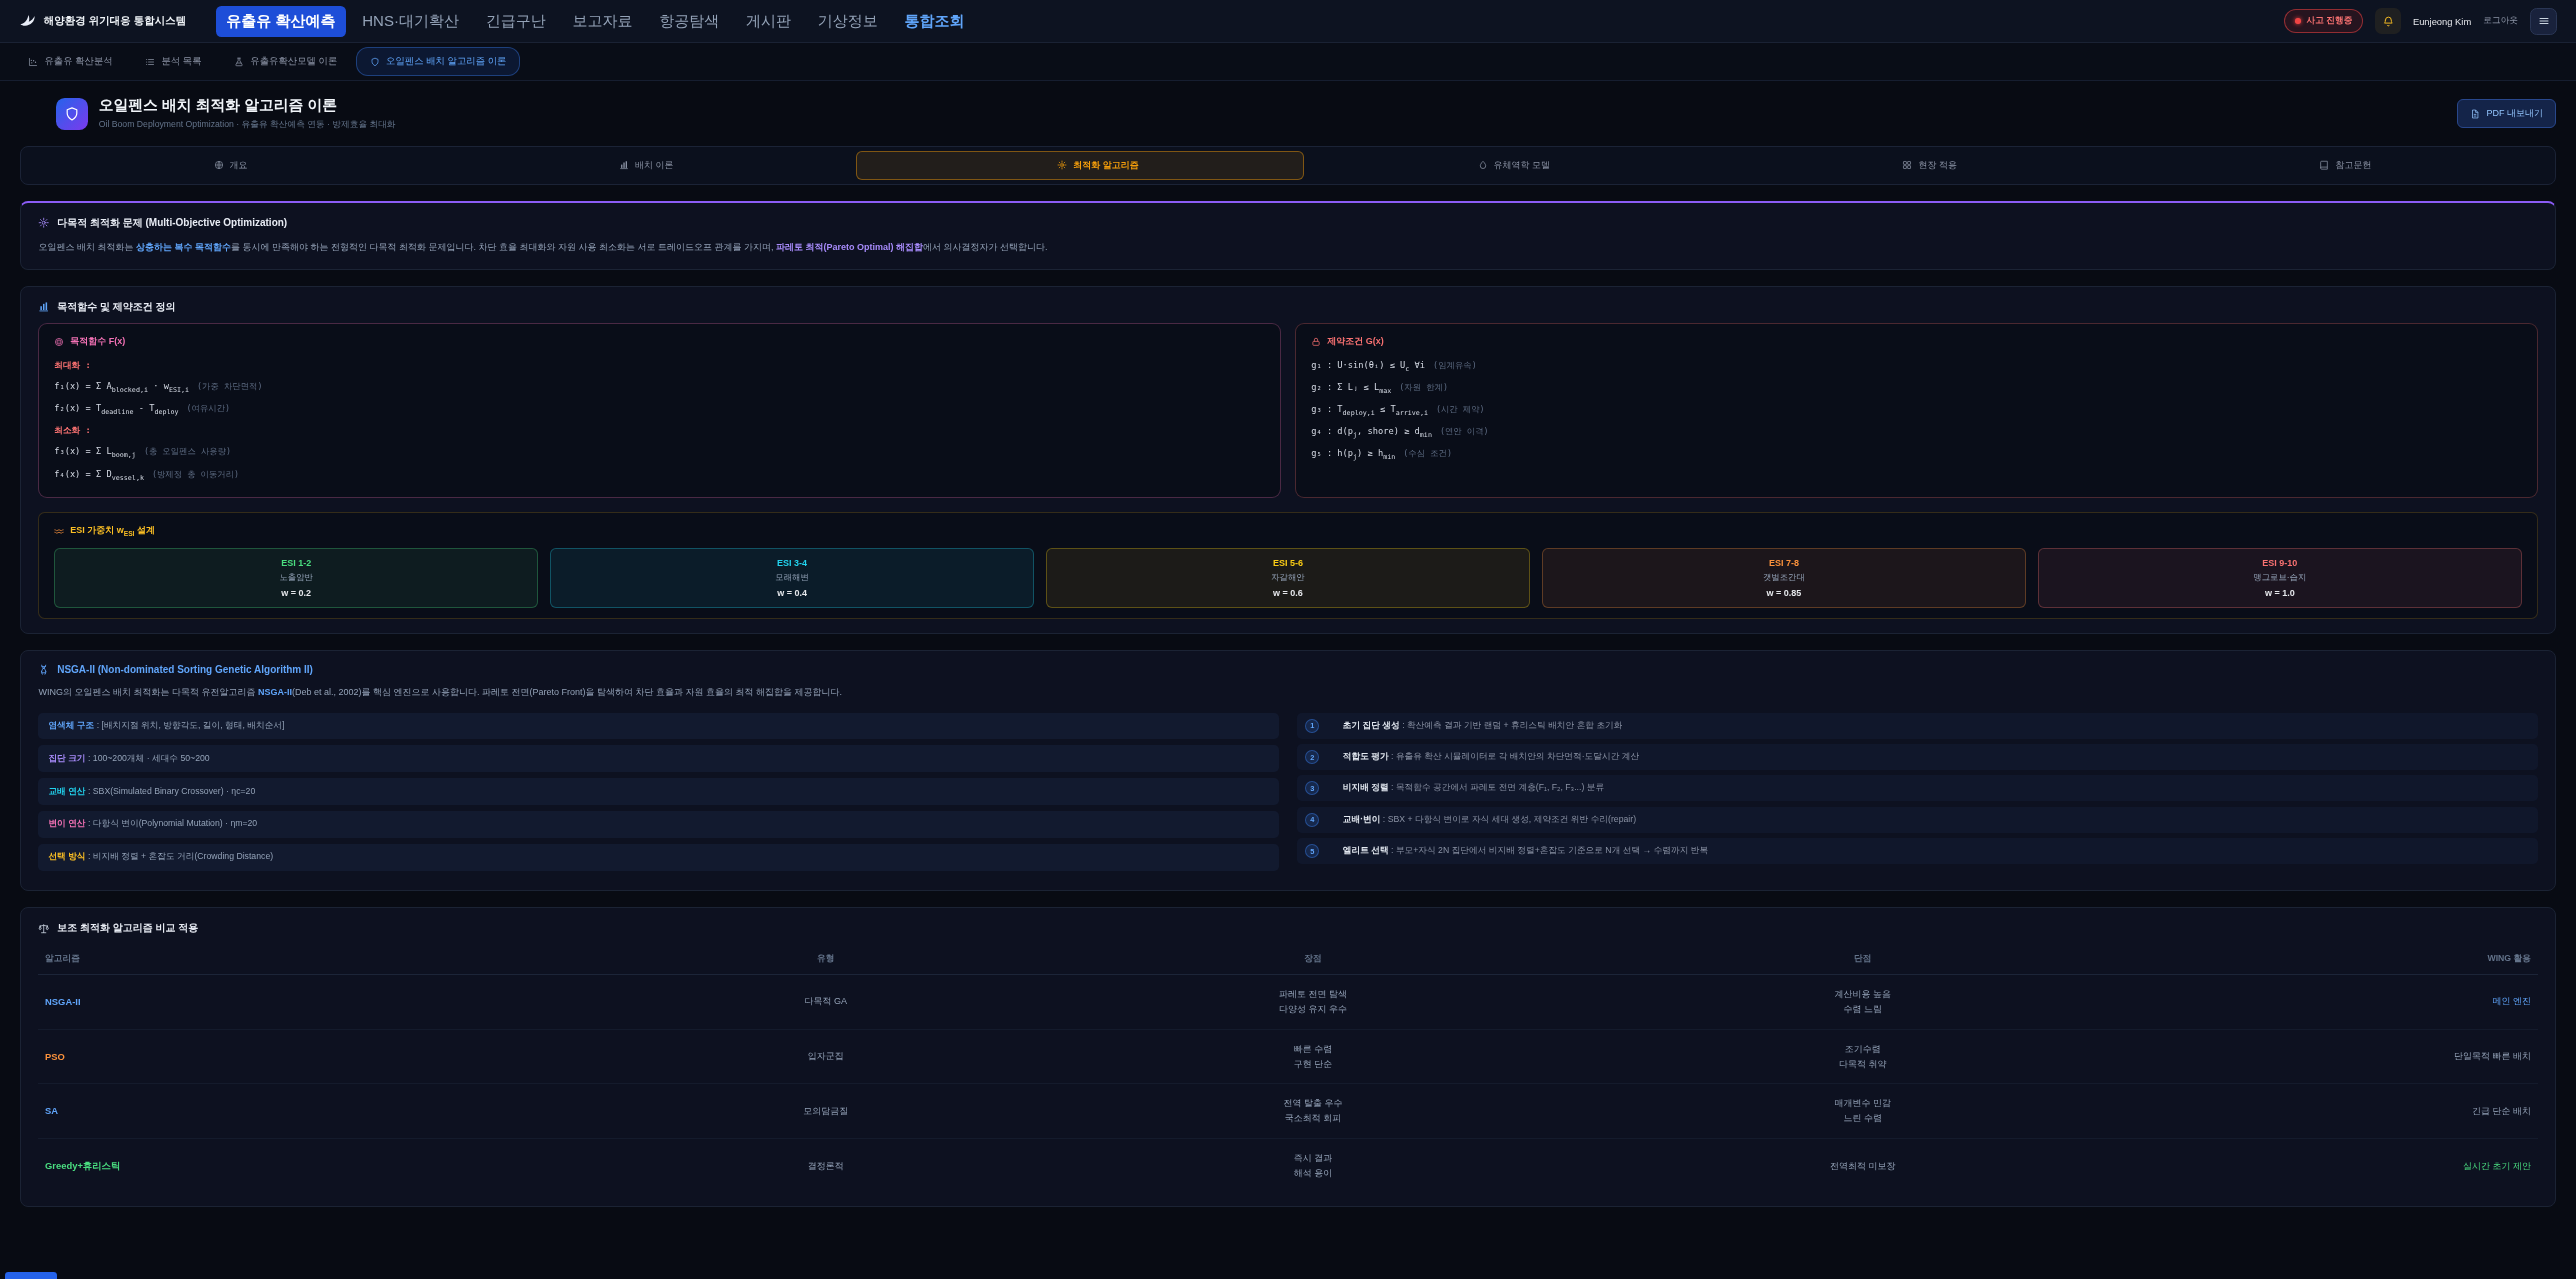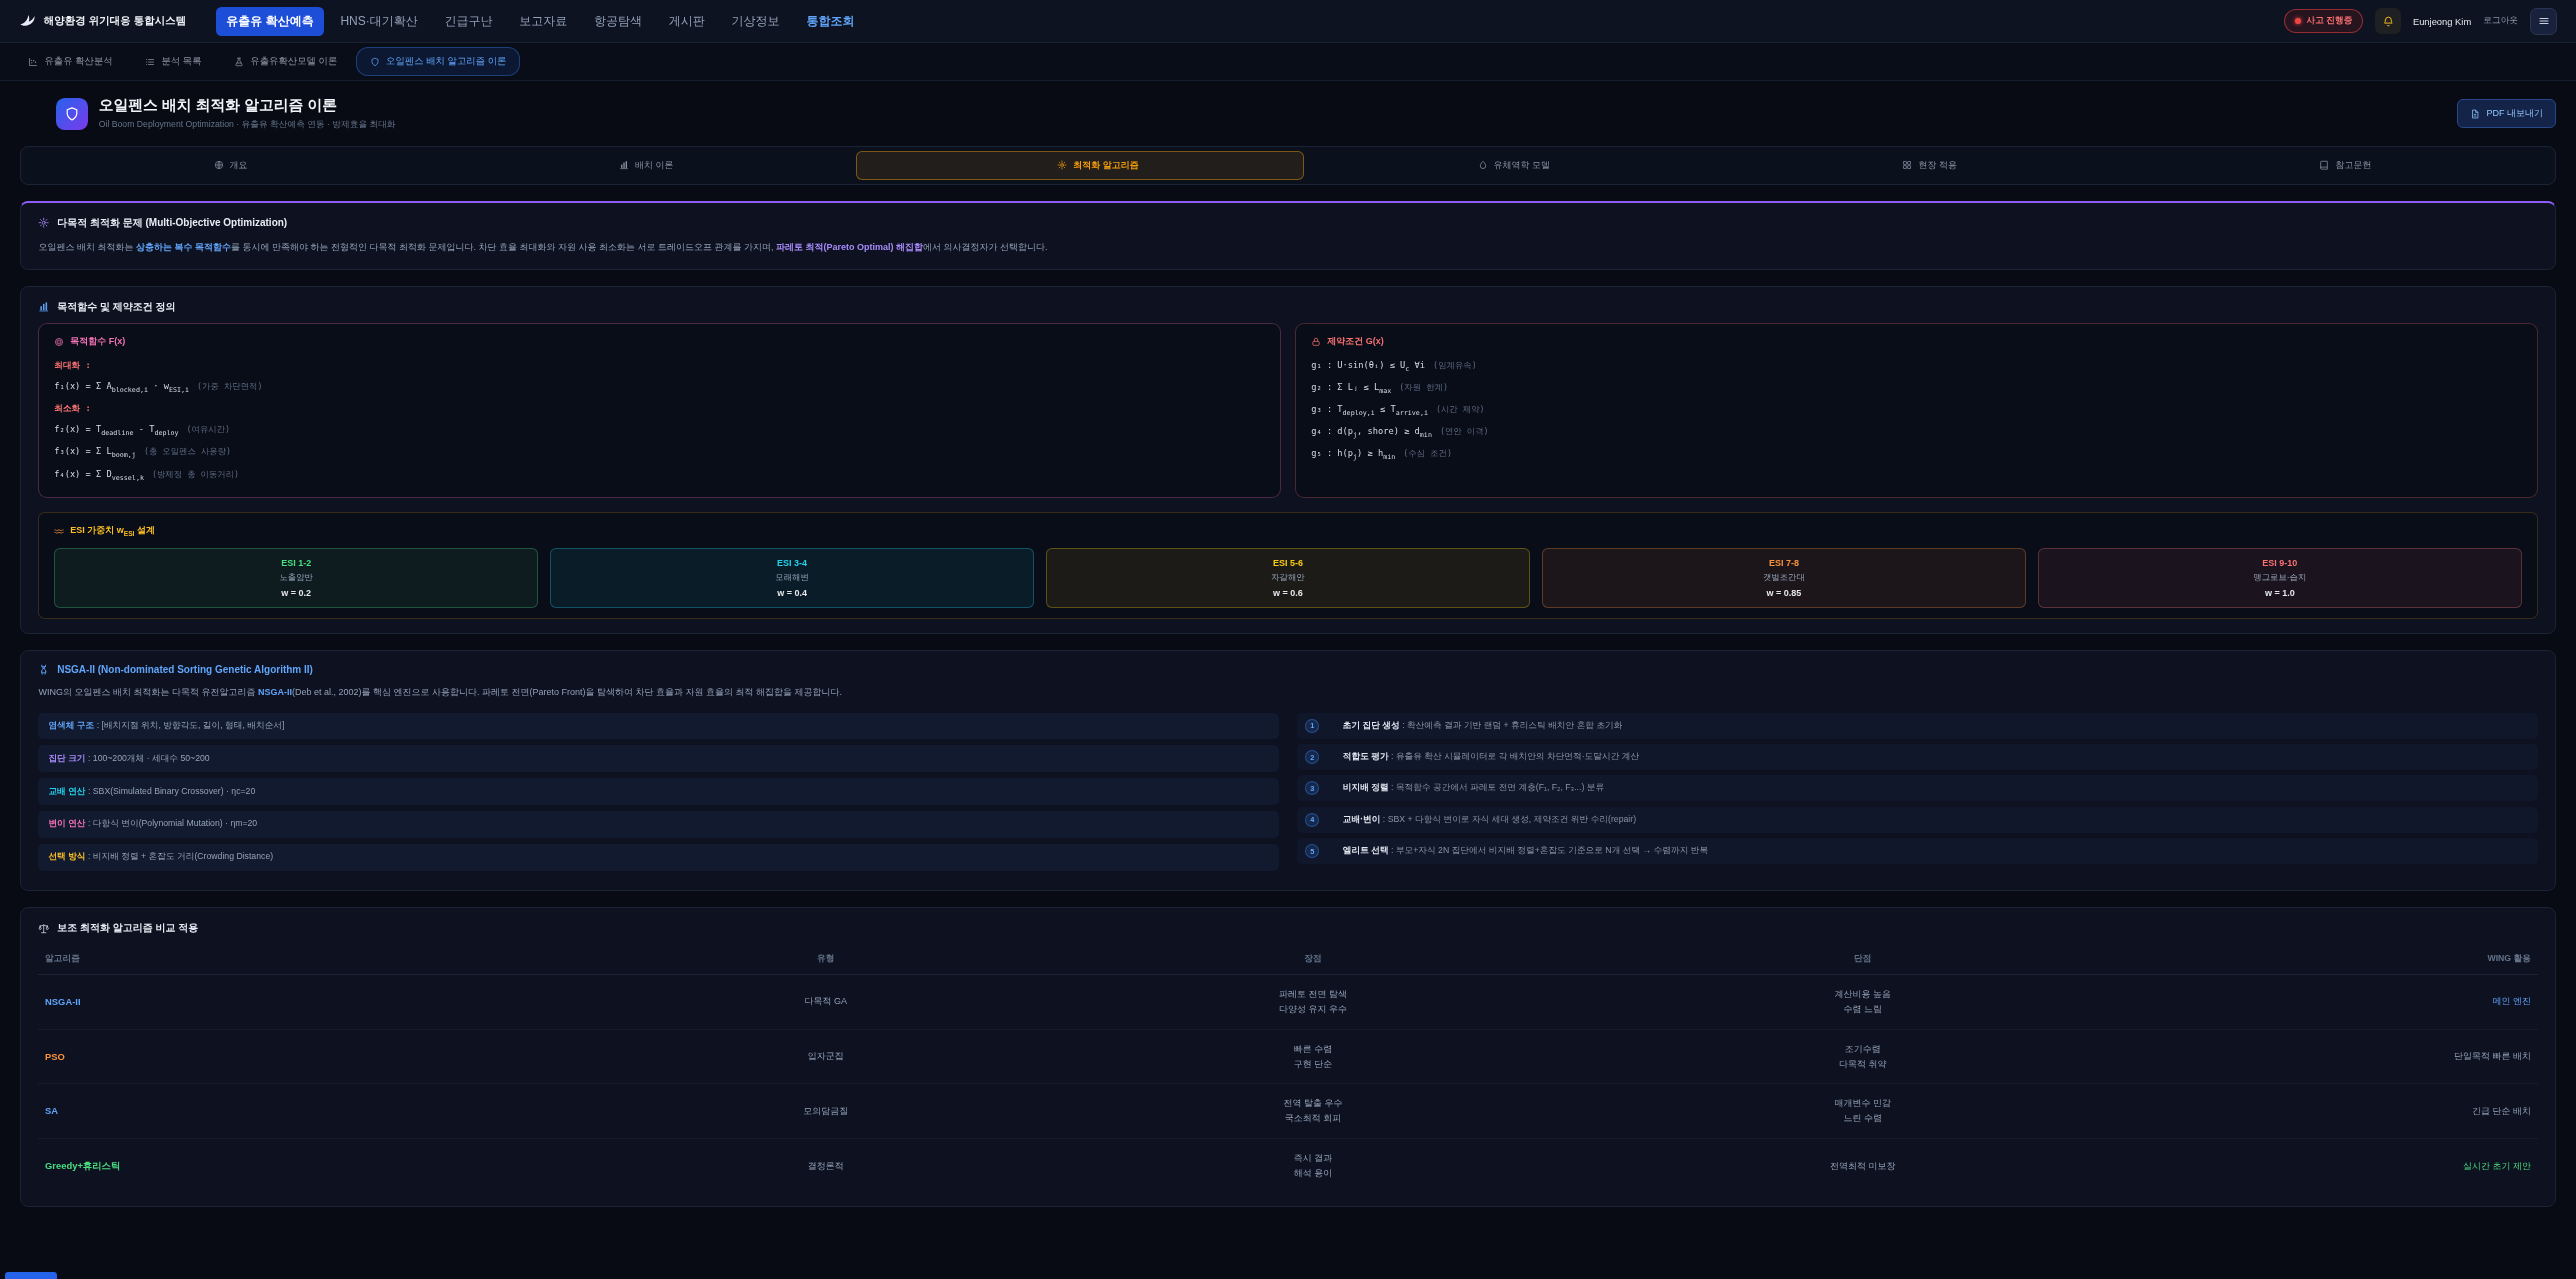--- a/index.html
+++ b/index.html
@@ -11,21 +11,21 @@
   .icon { display:inline-flex; align-items:center; justify-content:center; }
   .icon svg { width:1em; height:1em; display:block; }
 
   
   .navbar { height:43px; background:#0d1321; border-bottom:0.7px solid #1a2234;
     display:flex; align-items:center; padding:0 19px; gap:29.5px; }
   .brand { display:flex; align-items:center; gap:7.4px; cursor:pointer; }
   .brand .icon { font-size:17.4px; color:#e8edf7; }
   .brand-text { font-size:10.4px; font-weight:bold; color:#f1f5f9; letter-spacing:0.1px; white-space:nowrap; }
   .mainnav { display:flex; align-items:center; gap:5.4px; flex:1; }
-  .nav-item { font-size:12px; color:#94a3b8; padding:6px 10.7px; border-radius:5.4px; cursor:pointer; white-space:nowrap; text-decoration:none; }
+  .nav-item { font-size:15px; color:#94a3b8; padding:6px 10.7px; border-radius:5.4px; cursor:pointer; white-space:nowrap; text-decoration:none; }
   .nav-item.active { background:#1d4ed8; color:#fff; font-weight:bold; }
   .nav-item.highlight { color:#60a5fa; font-weight:bold; }
   .nav-right { display:flex; align-items:center; gap:12px; }
   .incident-badge { display:flex; align-items:center; gap:6px; padding:4.7px 10px;
     border:0.7px solid rgba(239,68,68,.55); background:rgba(127,29,29,.22); border-radius:670px;
     color:#f87171; font-size:8.7px; font-weight:bold; cursor:pointer; white-space:nowrap; }
   .incident-dot { width:5.4px; height:5.4px; border-radius:50%; background:#ef4444; box-shadow:0 0 4.7px #ef4444; }
   .bell-btn { width:25.5px; height:25.5px; border-radius:6.7px; display:flex; align-items:center; justify-content:center;
     color:#fbbf24; font-size:12.7px; background:rgba(251,191,36,.08); cursor:pointer; }
   .user-name { font-size:9.4px; color:#e5e7eb; white-space:nowrap; }
@@ -331,22 +331,22 @@
                 <circle cx="12" cy="12" r="8.5"></circle>
                 <circle cx="12" cy="12" r="4.8"></circle>
                 <circle cx="12" cy="12" r="1.4" fill="currentColor" stroke="none"></circle>
               </svg>
             </span>
           <span>목적함수 F(x)</span>
         </h3>
         <div id="obj-lines">
             <div class="f-line f-label">최대화 :</div>
             <div class="f-line">f₁(x) = Σ A<sub>blocked,i</sub> · w<sub>ESI,i</sub><span class="f-note">(가중 차단면적)</span></div>
+            <div class="f-line">f₂(x) = T<sub>deadline</sub> - T<sub>deploy</sub><span class="f-note">(여유시간)</span></div>
             <div class="f-line f-label">최소화 :</div>
-            <div class="f-line">f₂(x) = T<sub>deadline</sub> - T<sub>deploy</sub><span class="f-note">(여유시간)</span></div>
             <div class="f-line">f₃(x) = Σ L<sub>boom,j</sub><span class="f-note">(총 오일펜스 사용량)</span></div>
             <div class="f-line">f₄(x) = Σ D<sub>vessel,k</sub><span class="f-note">(방제정 총 이동거리)</span></div>
           </div>
       </div>
       <div class="panel con">
         <h3>
           <span class="icon">
               <svg viewBox="0 0 24 24" fill="none" stroke="currentColor" stroke-width="1.8" stroke-linejoin="round">
                 <rect x="4.5" y="10.5" width="15" height="9.5" rx="2"></rect>
                 <path d="M8 10.5V7a4 4 0 0 1 8 0v3.5"></path>

